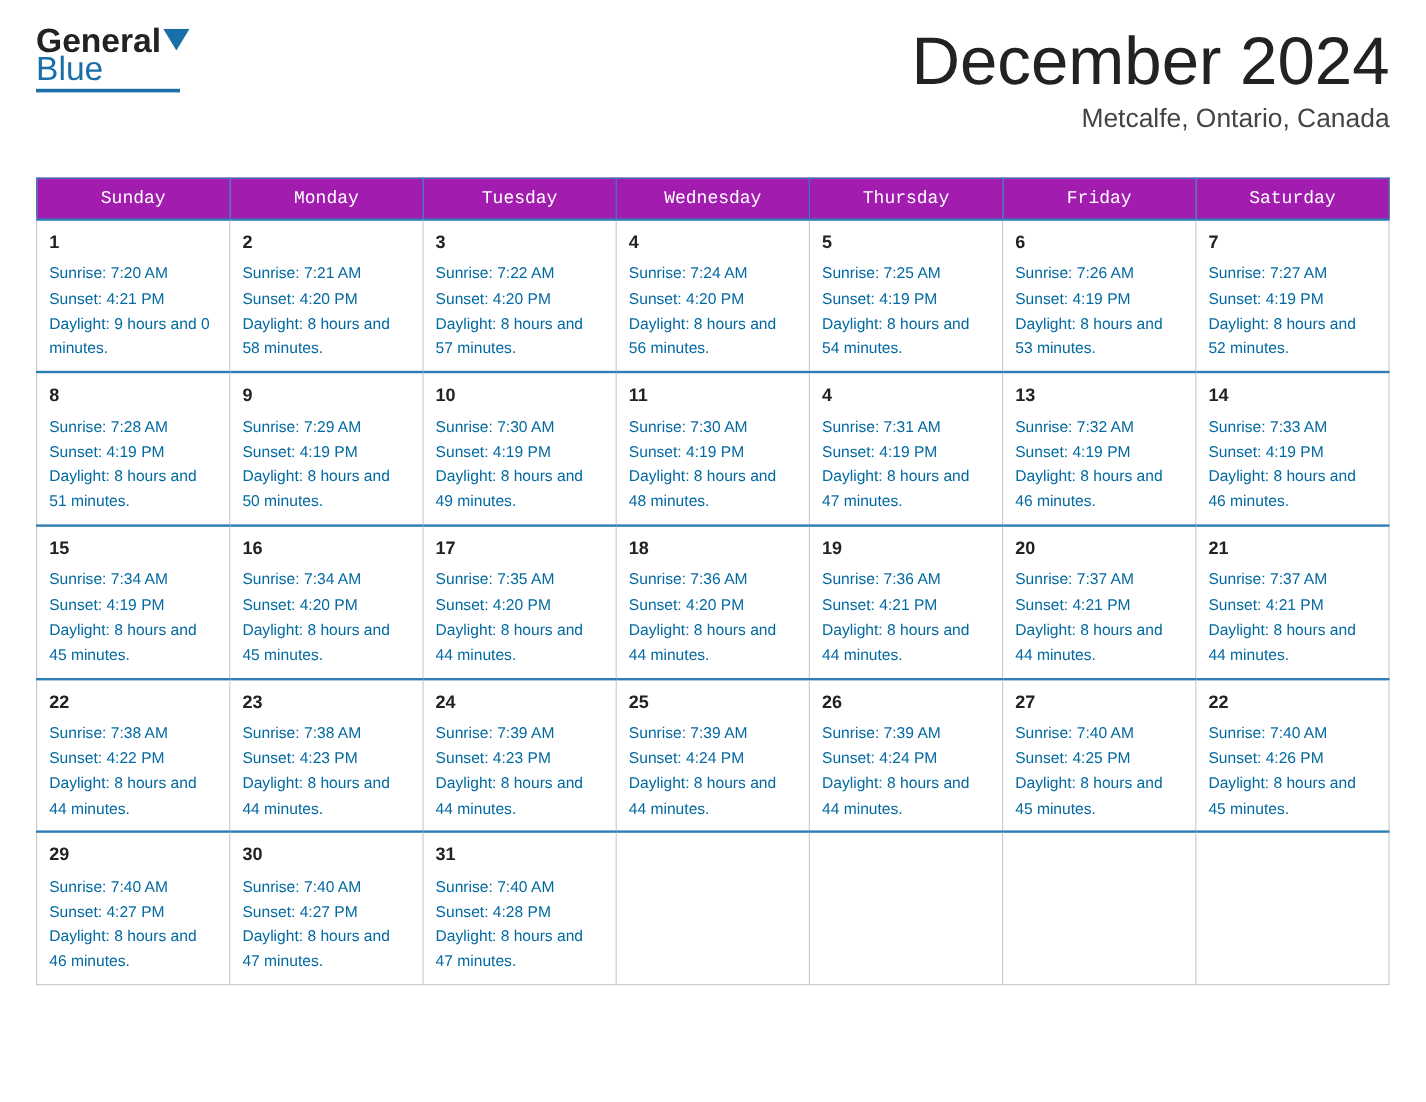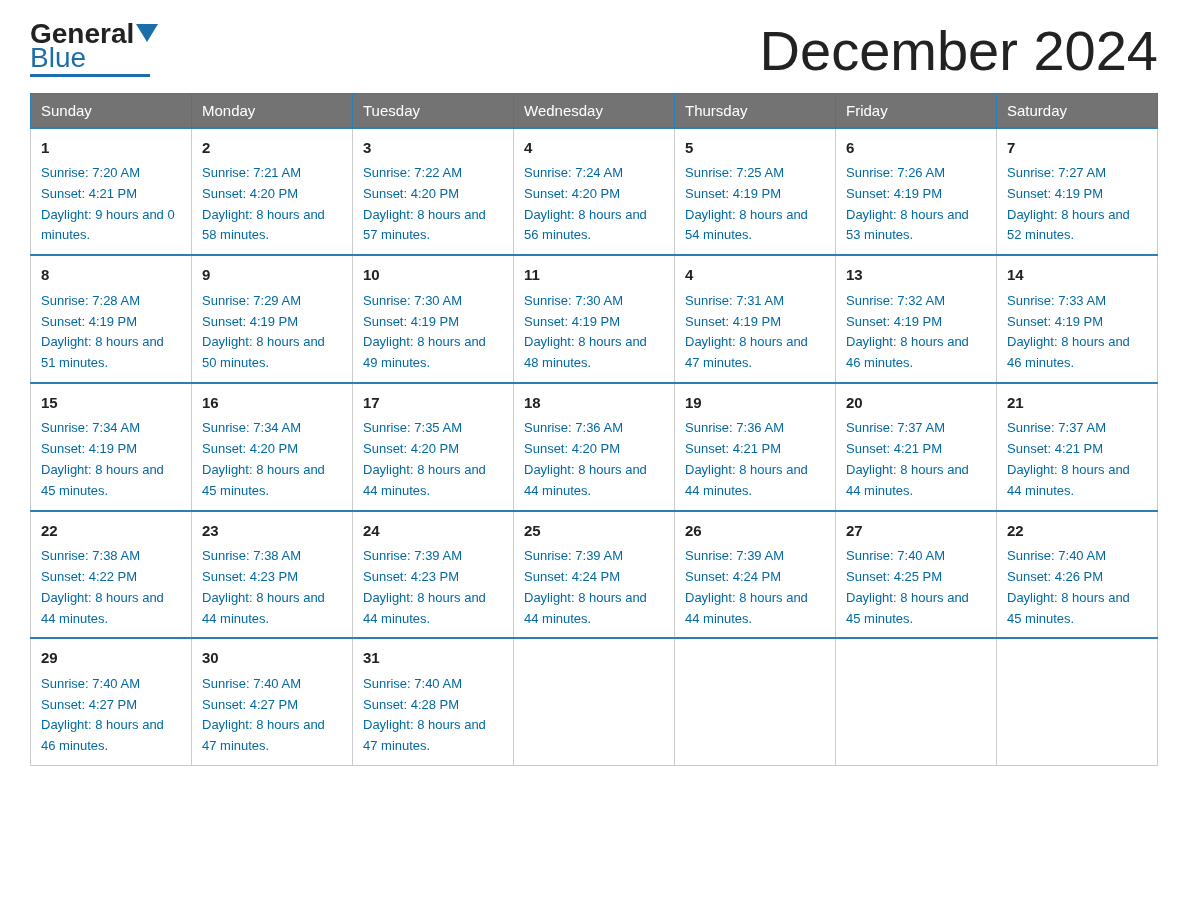--- a/index.html
+++ b/index.html
@@ -8,21 +8,21 @@
       background: #fff;
       color: #222;
       padding: 20px 30px;
       width: 1188px;
       min-height: 918px;
     }
     .header-section {
       display: flex;
       justify-content: space-between;
       align-items: flex-start;
-      margin-bottom: 11px;
+      margin-bottom: 36px;
     }
     .logo {
       display: flex;
       flex-direction: column;
       align-items: flex-start;
     }
     .logo-general {
       font-size: 28px;
       font-weight: bold;
       color: #222;
@@ -53,27 +53,28 @@
       font-size: 22px;
       color: #444;
       margin-top: 4px;
     }
     table {
       width: 100%;
       border-collapse: collapse;
       table-layout: fixed;
     }
     thead tr th {
-      background: #737373;
+      background: #a21caf;
       color: #fff;
       font-size: 15px;
       font-weight: normal;
       padding: 8px 10px;
-      text-align: left;
+      text-align: center;
       border: 1px solid #2e7db5;
+      font-family: Liberation Mono, monospace;
     }
     tbody tr td {
       vertical-align: top;
       padding: 8px 10px;
       font-size: 13px;
       border: 1px solid #ccc;
       border-top: 2px solid #2e7db5;
       min-height: 100px;
       line-height: 1.5;
     }
@@ -105,20 +106,21 @@
         </svg>
       </span>
     </div>
     <div style="display:flex; align-items:center; margin-top:-4px;">
       <span class="logo-blue">Blue</span>
     </div>
     <div class="logo-line"></div>
   </div>
   <div class="title-section">
     <div class="month-title">December 2024</div>
+    <div class="location-title">Metcalfe, Ontario, Canada</div>
   </div>
 </div>
 
 <table>
   <thead>
     <tr>
 
     <th>Sunday</th>
         <th>Monday</th>
         <th>Tuesday</th>

